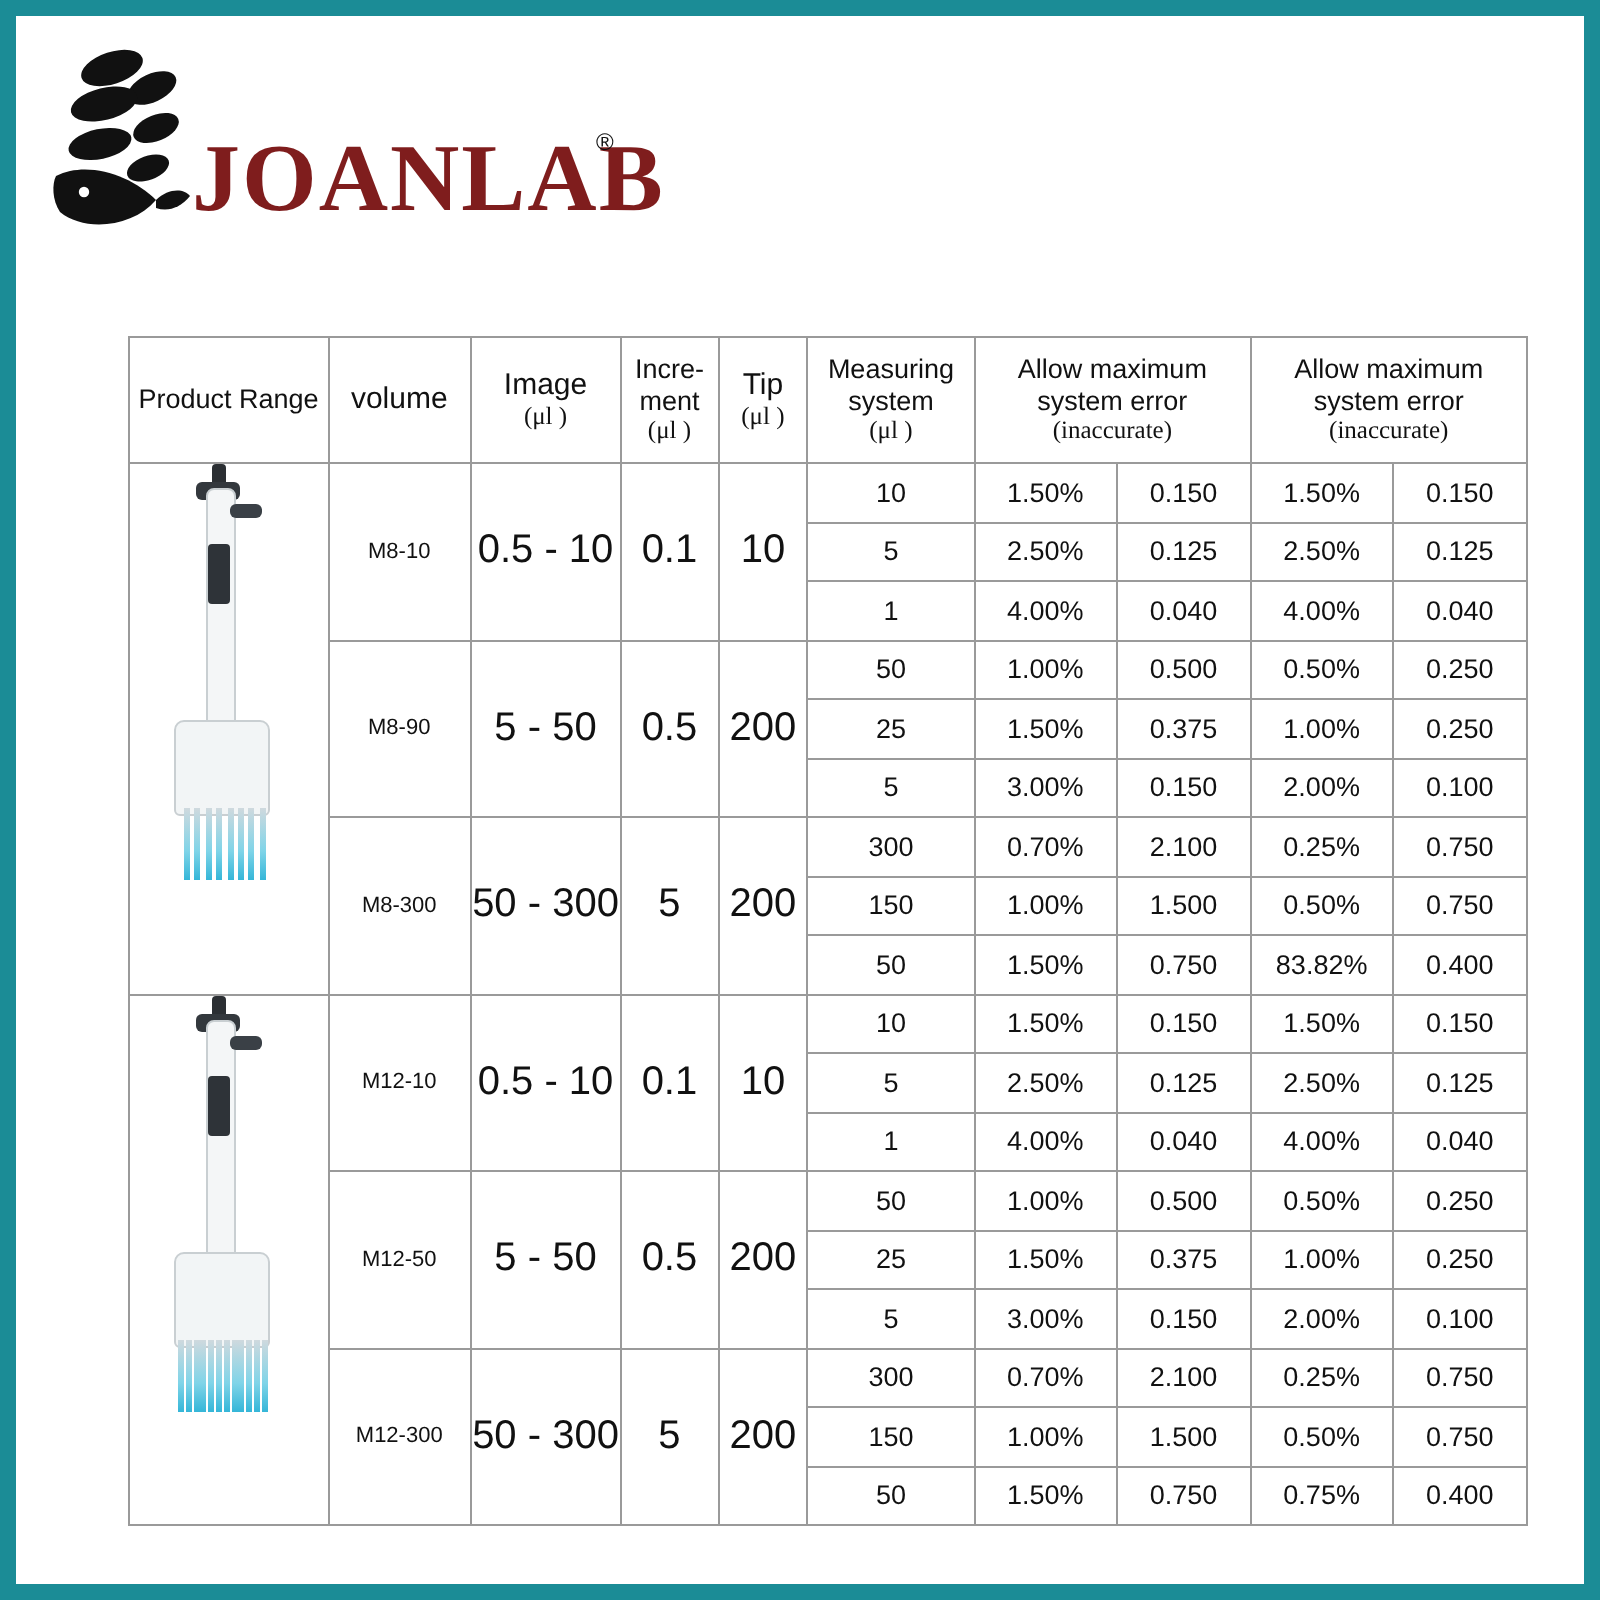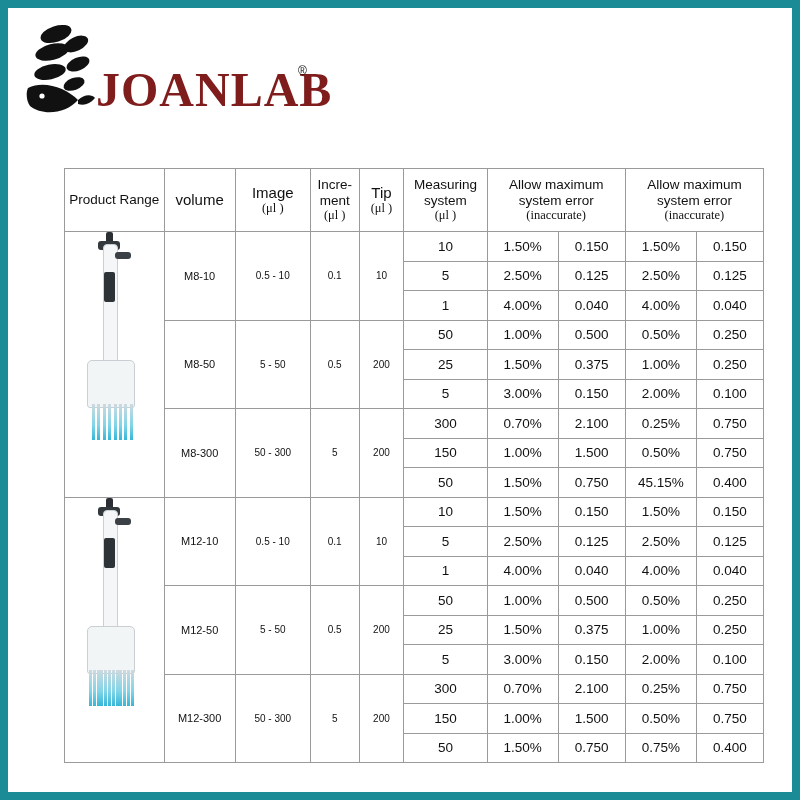--- a/index.html
+++ b/index.html
@@ -87,21 +87,21 @@
     font-size: 12.5px;
     font-family: Liberation Serif, serif;
   }
   tbody td {
     height: 28.5px;
   }
   td.model {
     font-size: 11px;
   }
   td.range, td.incr, td.tip {
-    font-size: 10px;
+    font-size: 20px;
   }
   .img-cell {
     width: 98px;
     position: relative;
     background: #fff;
   }
   
   .pip {
     position: relative;
     width: 96px;
@@ -290,21 +290,21 @@
             <td>0.125</td>
           </tr>
           <tr>
             <td>1</td>
             <td>4.00%</td>
             <td>0.040</td>
             <td>4.00%</td>
             <td>0.040</td>
           </tr>
           <tr>
-            <td class="model" rowspan="3">M8-50</td>
+            <td class="model" rowspan="3">M8-90</td>
             <td class="range" rowspan="3">5 - 50</td>
             <td class="incr" rowspan="3">0.5</td>
             <td class="tip" rowspan="3">200</td>
             <td>50</td>
             <td>1.00%</td>
             <td>0.500</td>
             <td>0.50%</td>
             <td>0.250</td>
           </tr>
           <tr>
@@ -336,21 +336,21 @@
             <td>150</td>
             <td>1.00%</td>
             <td>1.500</td>
             <td>0.50%</td>
             <td>0.750</td>
           </tr>
           <tr>
             <td>50</td>
             <td>1.50%</td>
             <td>0.750</td>
-            <td>45.15%</td>
+            <td>83.82%</td>
             <td>0.400</td>
           </tr>
           <tr>
             <td class="img-cell" rowspan="9">
               <div class="pip">
                 <div class="pip-plunger"></div>
                 <div class="pip-knob"></div>
                 <div class="pip-body"></div>
                 <div class="pip-arm"></div>
                 <div class="pip-window"></div>

